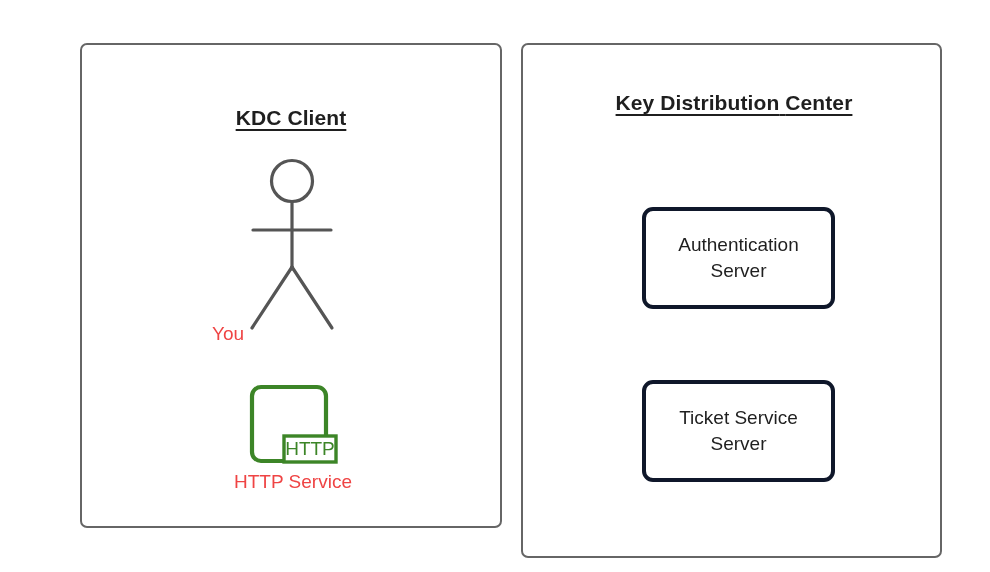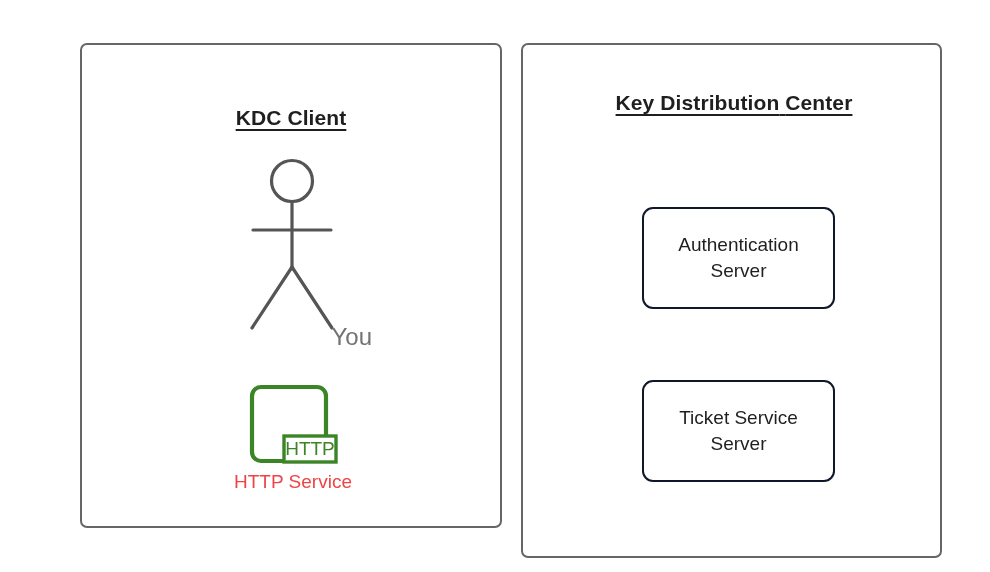--- a/index.html
+++ b/index.html
@@ -72,23 +72,23 @@
   #person-svg {
     display: block;
     width: 120px;
     height: 175px;
   }
   #person-label {
     position: absolute;
     left: -20px;
     width: 160px;
     top: 166px;
-    text-align: right;
-    font-size: 24px;
-    color: #737373;
+    text-align: left;
+    font-size: 19px;
+    color: #ef4444;
   }
 
   
   #http-group {
     position: absolute;
     left: 165px;
     top: 338px;
     width: 92px;
     height: 90px;
   }
@@ -106,21 +106,21 @@
     font-size: 19px;
     color: #ef4444;
     white-space: nowrap;
   }
 
   
   .inner-box {
     position: absolute;
     box-sizing: border-box;
     background: #ffffff;
-    border: 2px solid #0f172a;
+    border: 4px solid #0f172a;
     border-radius: 11px;
     display: flex;
     align-items: center;
     justify-content: center;
     text-align: center;
   }
   .inner-box-label {
     font-size: 19px;
     line-height: 26px;
     color: #1f1f1f;

